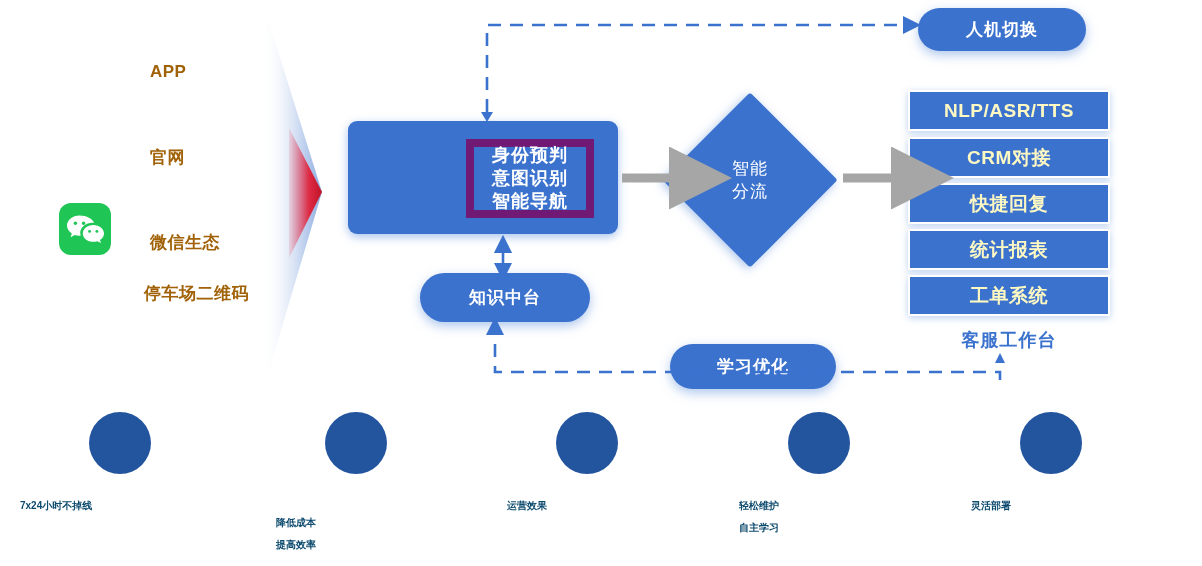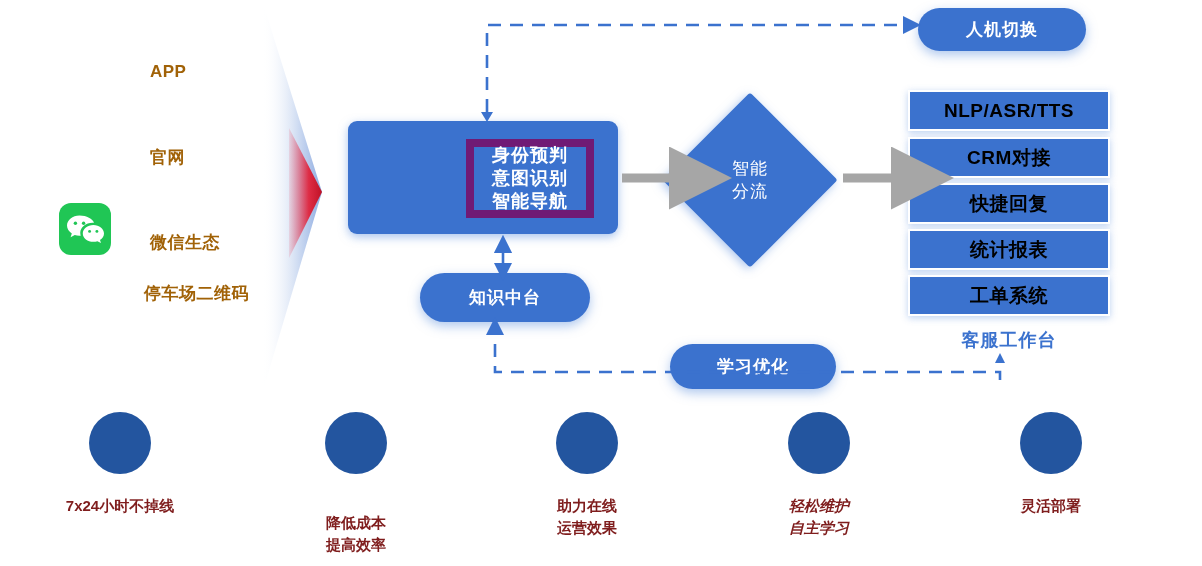--- a/index.html
+++ b/index.html
@@ -41,21 +41,21 @@
   .diamond-label{
     position:absolute;left:688px;top:118px;width:124px;height:124px;
     display:flex;flex-direction:column;align-items:center;justify-content:center;
     color:#fff;font-size:17px;font-weight:normal;line-height:23px;letter-spacing:1px;
   }
 
   .rightbox{
     position:absolute;left:908px;width:202px;height:41px;
     background:#3b72ce;border:2px solid #ffffff;box-sizing:border-box;
     display:flex;align-items:center;justify-content:center;
-    color:#000000;font-size:19px;font-weight:bold;letter-spacing:.5px;
+    color:#fef9c3;font-size:19px;font-weight:bold;letter-spacing:.5px;
     box-shadow:0 2px 7px rgba(96,146,222,.42);
   }
   .workbench-label{
     position:absolute;left:908px;top:328px;width:202px;text-align:center;
     color:#3b72ce;font-size:18px;font-weight:bold;letter-spacing:1px;
   }
 
   .pill{
     position:absolute;background:#3b72ce;border-radius:26px;
     display:flex;align-items:center;justify-content:center;
@@ -64,22 +64,22 @@
   }
   .pill-switch{left:918px;top:8px;width:168px;height:43px;}
   .pill-kb{left:420px;top:273px;width:170px;height:49px;}
   .pill-learn{left:670px;top:344px;width:166px;height:45px;}
 
   
   .circle{
     position:absolute;width:62px;height:62px;border-radius:50%;background:#23559f;
   }
   .benefit-label{
-    position:absolute;text-align:center;font-size:15px;font-weight:bold;
-    color:#7f1d1d;line-height:22px;white-space:nowrap;
+    position:absolute;font-size:10px;font-weight:bold;
+    color:#0c4a6e;line-height:22px;white-space:nowrap;
   }
 
   svg.overlay{position:absolute;left:0;top:0;width:1202px;height:566px;pointer-events:none;}
 </style>
 </head>
 <body>
 
 <div id="stage">
 
   <svg class="funnel" viewBox="0 0 120 394">
@@ -174,24 +174,23 @@
   <div class="circle" style="left:1020px;top:412px;"></div>
 
   <div class="benefit-label" style="left:20px;top:495px;width:200px;">
     <div>7x24小时不掉线</div>
   </div>
   <div class="benefit-label" style="left:276px;top:512px;width:160px;">
     <div>降低成本</div>
     <div>提高效率</div>
   </div>
   <div class="benefit-label" style="left:507px;top:495px;width:160px;">
-    <div>助力在线</div>
     <div>运营效果</div>
   </div>
-  <div class="benefit-label" style="left:739px;top:495px;width:160px;font-style:italic;">
+  <div class="benefit-label" style="left:739px;top:495px;width:160px;">
     <div>轻松维护</div>
     <div>自主学习</div>
   </div>
   <div class="benefit-label" style="left:971px;top:495px;width:160px;">
     <div>灵活部署</div>
   </div>
 
 </div>
 
 </body></html>

